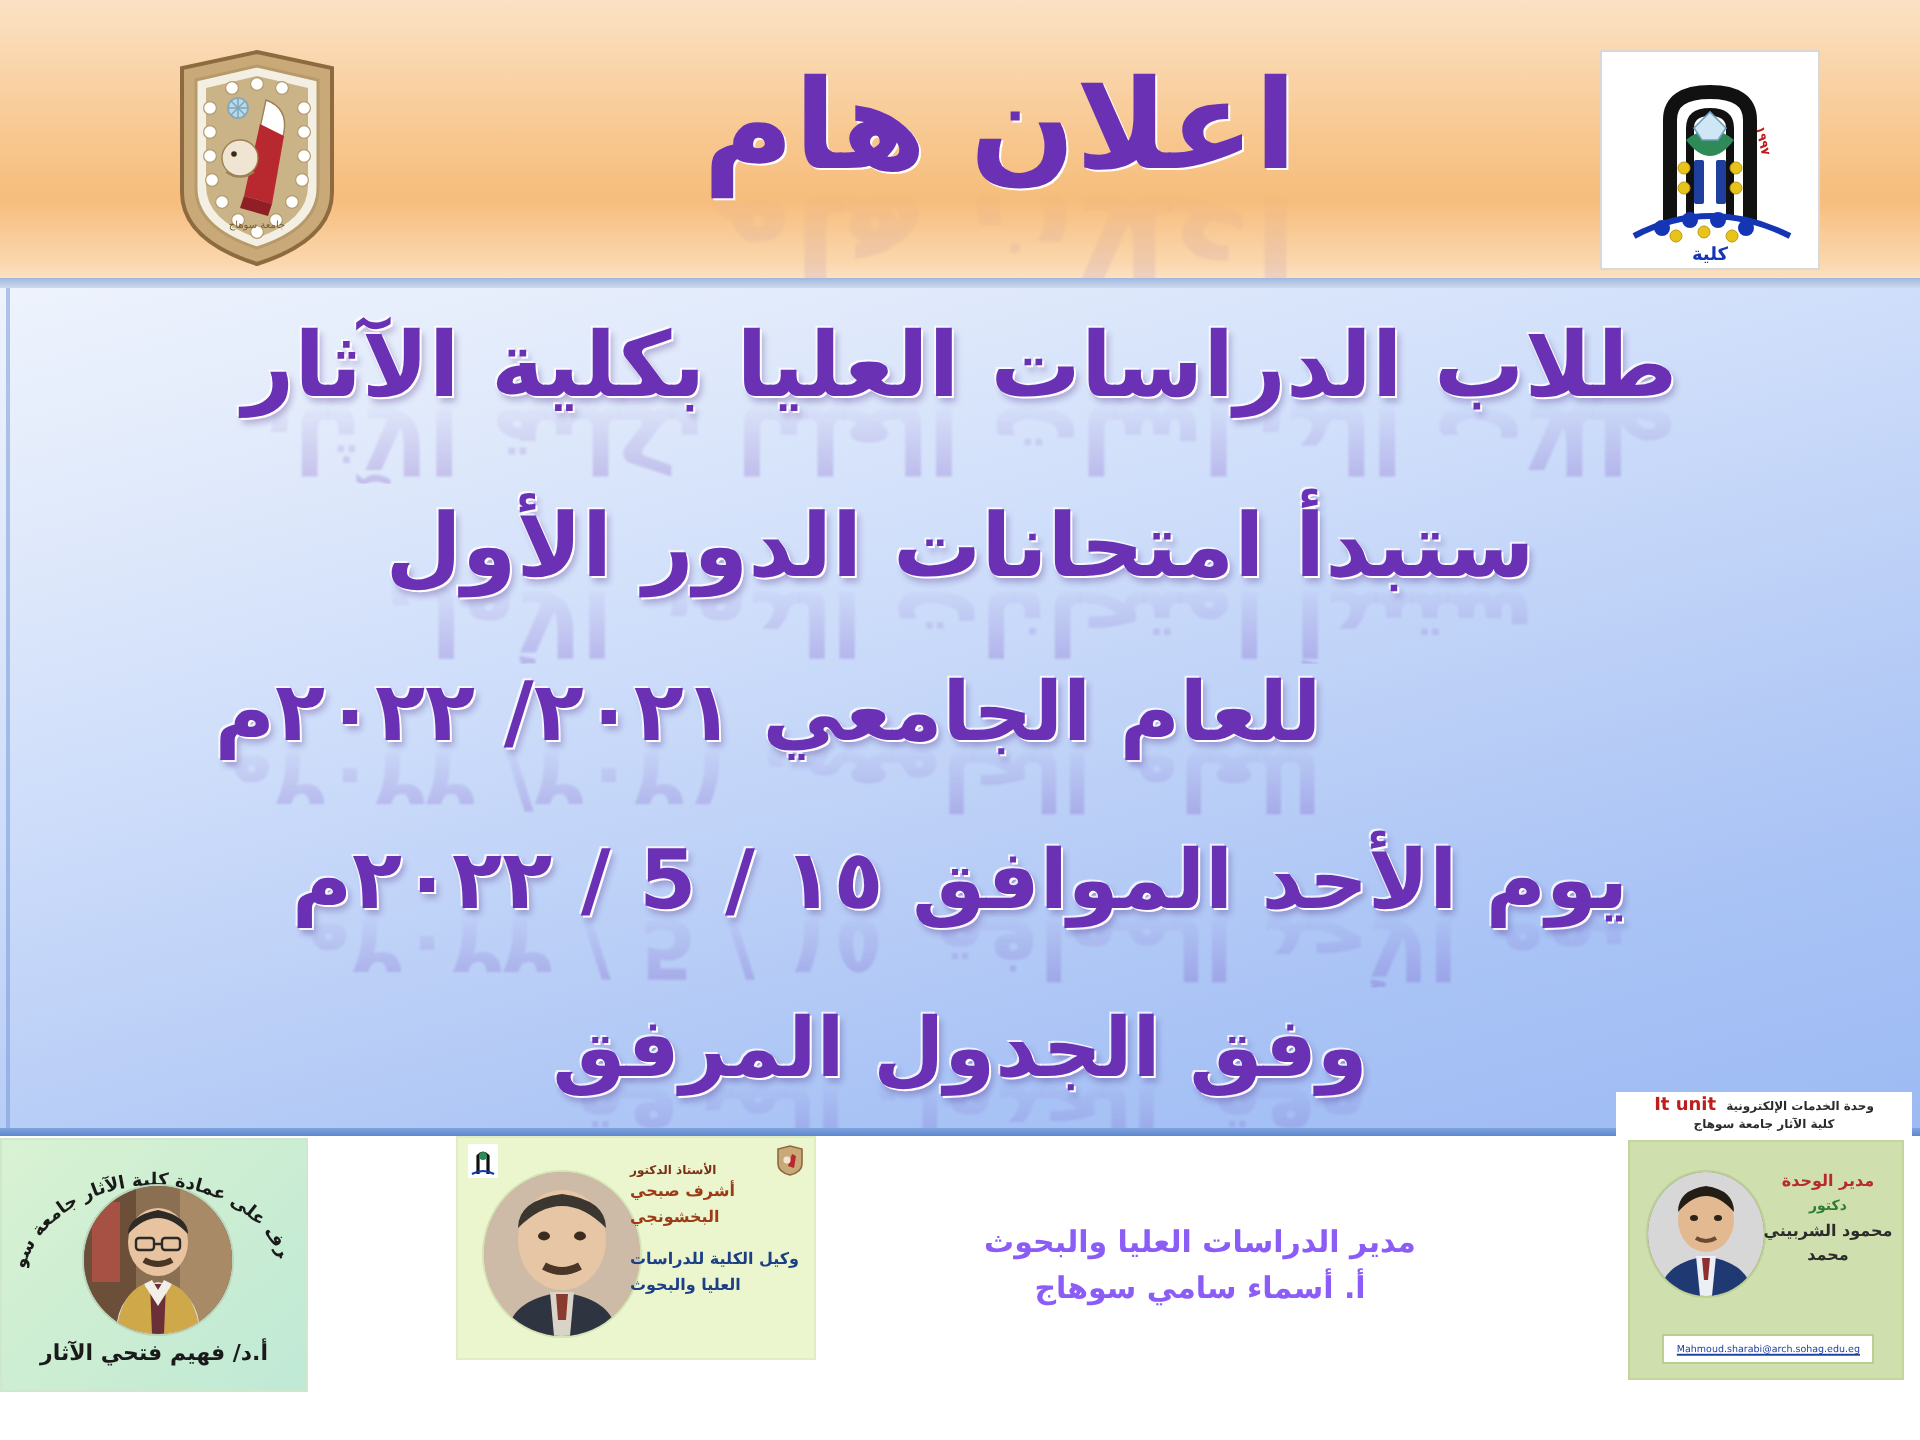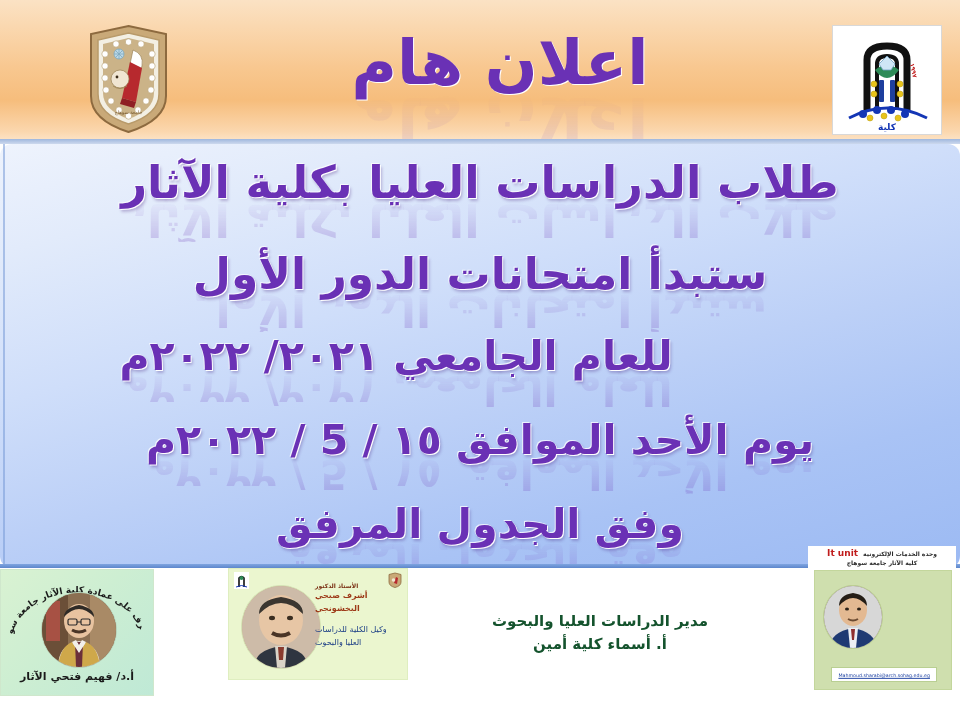--- a/index.html
+++ b/index.html
@@ -87,39 +87,37 @@
   }
   
   .logo-faculty {
     position: absolute;
     left: 800px;
     top: 25px;
     width: 108px;
     height: 108px;
     background: #ffffff;
     border: 1px solid #d8d8d8;
-    margin-left: 32px;
   }
 
   
   .body-panel {
     position: absolute;
     left: 0;
     top: 144px;
     width: 960px;
     height: 424px;
     background: linear-gradient(165deg,
         #eef3fd 0%,
         #e2ebfb 16%,
         #cfdefa 38%,
         #bcd0f7 58%,
         #a9c3f5 78%,
         #9cbaf3 100%);
     overflow: hidden;
-    border-radius: 12px;
   }
   .body-bottom-rule {
     position: absolute;
     left: 0;
     top: 564px;
     width: 960px;
     height: 4px;
     background: linear-gradient(180deg, #7fa4e0 0%, #5d86cc 100%);
   }
   .body-left-rule {
@@ -169,21 +167,21 @@
   }
 
   .sz-1 .line-main, .sz-1 .line-refl { font-size: 45px; }
   .sz-2 .line-main, .sz-2 .line-refl { font-size: 44px; }
   .sz-3 .line-main, .sz-3 .line-refl { font-size: 41px; }
   .sz-4 .line-main, .sz-4 .line-refl { font-size: 41px; }
   .sz-5 .line-main, .sz-5 .line-refl { font-size: 41px; }
 
   .b1 { position: absolute; top: 14px;  left: 0; width: 960px; }
   .b2 { position: absolute; top: 106px; left: 0; width: 960px; }
-  .b3 { position: absolute; top: 190px; left: 0; width: 768px; margin-left: 12px; }
+  .b3 { position: absolute; top: 190px; left: 0; width: 768px; }
   .b4 { position: absolute; top: 274px; left: 0; width: 960px; }
   .b5 { position: absolute; top: 358px; left: 0; width: 960px; }
 
   
   .footer {
     position: absolute;
     left: 0;
     top: 568px;
     width: 960px;
     height: 152px;
@@ -258,41 +256,41 @@
     position: absolute;
     right: 6px;
     top: 12px;
     width: 86px;
     text-align: left;
     direction: rtl;
     color: #7a2f13;
   }
   .vice-prefix { font-size: 6px; font-weight: bold; line-height: 1.5; color: #7a2f13; }
   .vice-name   { font-size: 8px; font-weight: bold; line-height: 1.6; color: #9d3a18; }
-  .vice-role   { font-size: 8px; font-weight: normal; line-height: 1.7; margin-top: 7px; color: #1c3f86; }
+  .vice-role   { font-size: 8px; font-weight: bold; line-height: 1.7; margin-top: 7px; color: #1c3f86; }
   .vice-badge-l {
     position: absolute; left: 5px; top: 3px; width: 15px; height: 17px;
   }
   .vice-badge-r {
     position: absolute; right: 5px; top: 3px; width: 14px; height: 16px;
   }
 
   
   .center-text {
     position: absolute;
     left: 430px;
     top: 42px;
     width: 340px;
     text-align: center;
     direction: rtl;
   }
   .center-line {
     font-size: 15px;
     font-weight: bold;
-    color: #14532d;
+    color: #8b5cf6;
     line-height: 1.55;
     white-space: nowrap;
     text-shadow: 1px 1px 0 #ffffff, -0.5px -0.5px 0 rgba(255,255,255,0.8);
   }
 
   
   .card-it {
     position: absolute;
     left: 808px;
     top: -22px;
@@ -572,21 +570,21 @@
       <div class="vice-text">
         <div class="vice-prefix">الأستاذ الدكتور</div>
         <div class="vice-name">أشرف صبحي البخشونجي</div>
         <div class="vice-role">وكيل الكلية للدراسات</div>
         <div class="vice-role" style="margin-top:0">العليا والبحوث</div>
       </div>
     </div>
 
     <div class="center-text">
       <div class="center-line">مدير الدراسات العليا والبحوث</div>
-      <div class="center-line">أ. أسماء كلية أمين</div>
+      <div class="center-line">أ. أسماء سامي سوهاج</div>
     </div>
 
     <div class="card-it">
       <div class="it-head">
         <div class="it-head-row">
           <span class="it-unit-label">It unit</span>
           <span class="it-head-ar">وحدة الخدمات الإلكترونية</span>
         </div>
         <div class="it-head-sub">كلية الآثار جامعة سوهاج</div>
       </div>
@@ -597,20 +595,25 @@
             <ellipse cx="29" cy="24" rx="14" ry="16" fill="#e3b992"></ellipse>
             <path d="M15 20 Q29 4 43 20 Q43 9 29 7 Q15 9 15 20 Z" fill="#241d16"></path>
             <ellipse cx="23" cy="23" rx="2" ry="1.5" fill="#2a2118"></ellipse>
             <ellipse cx="35" cy="23" rx="2" ry="1.5" fill="#2a2118"></ellipse>
             <path d="M24 33 Q29 36 34 33" stroke="#6b4a31" stroke-width="2" fill="none"></path>
             <path d="M6 62 Q6 46 29 42 Q52 46 52 62 Z" fill="#1f3a73"></path>
             <path d="M24 42 L34 42 L32 62 L26 62 Z" fill="#eceff4"></path>
             <path d="M27 43 L31 43 L30 54 L28 54 Z" fill="#8f2f2f"></path>
           </svg>
         </div>
+        <div class="it-text">
+          <div class="it-role">مدير الوحدة</div>
+          <div class="it-dr">دكتور</div>
+          <div class="it-name">محمود الشربيني محمد</div>
+        </div>
         <div class="it-mail">
           <span>Mahmoud.sharabi@arch.sohag.edu.eg</span>
         </div>
       </div>
     </div>
 
   </div>
 </div>
 
 </body></html>

